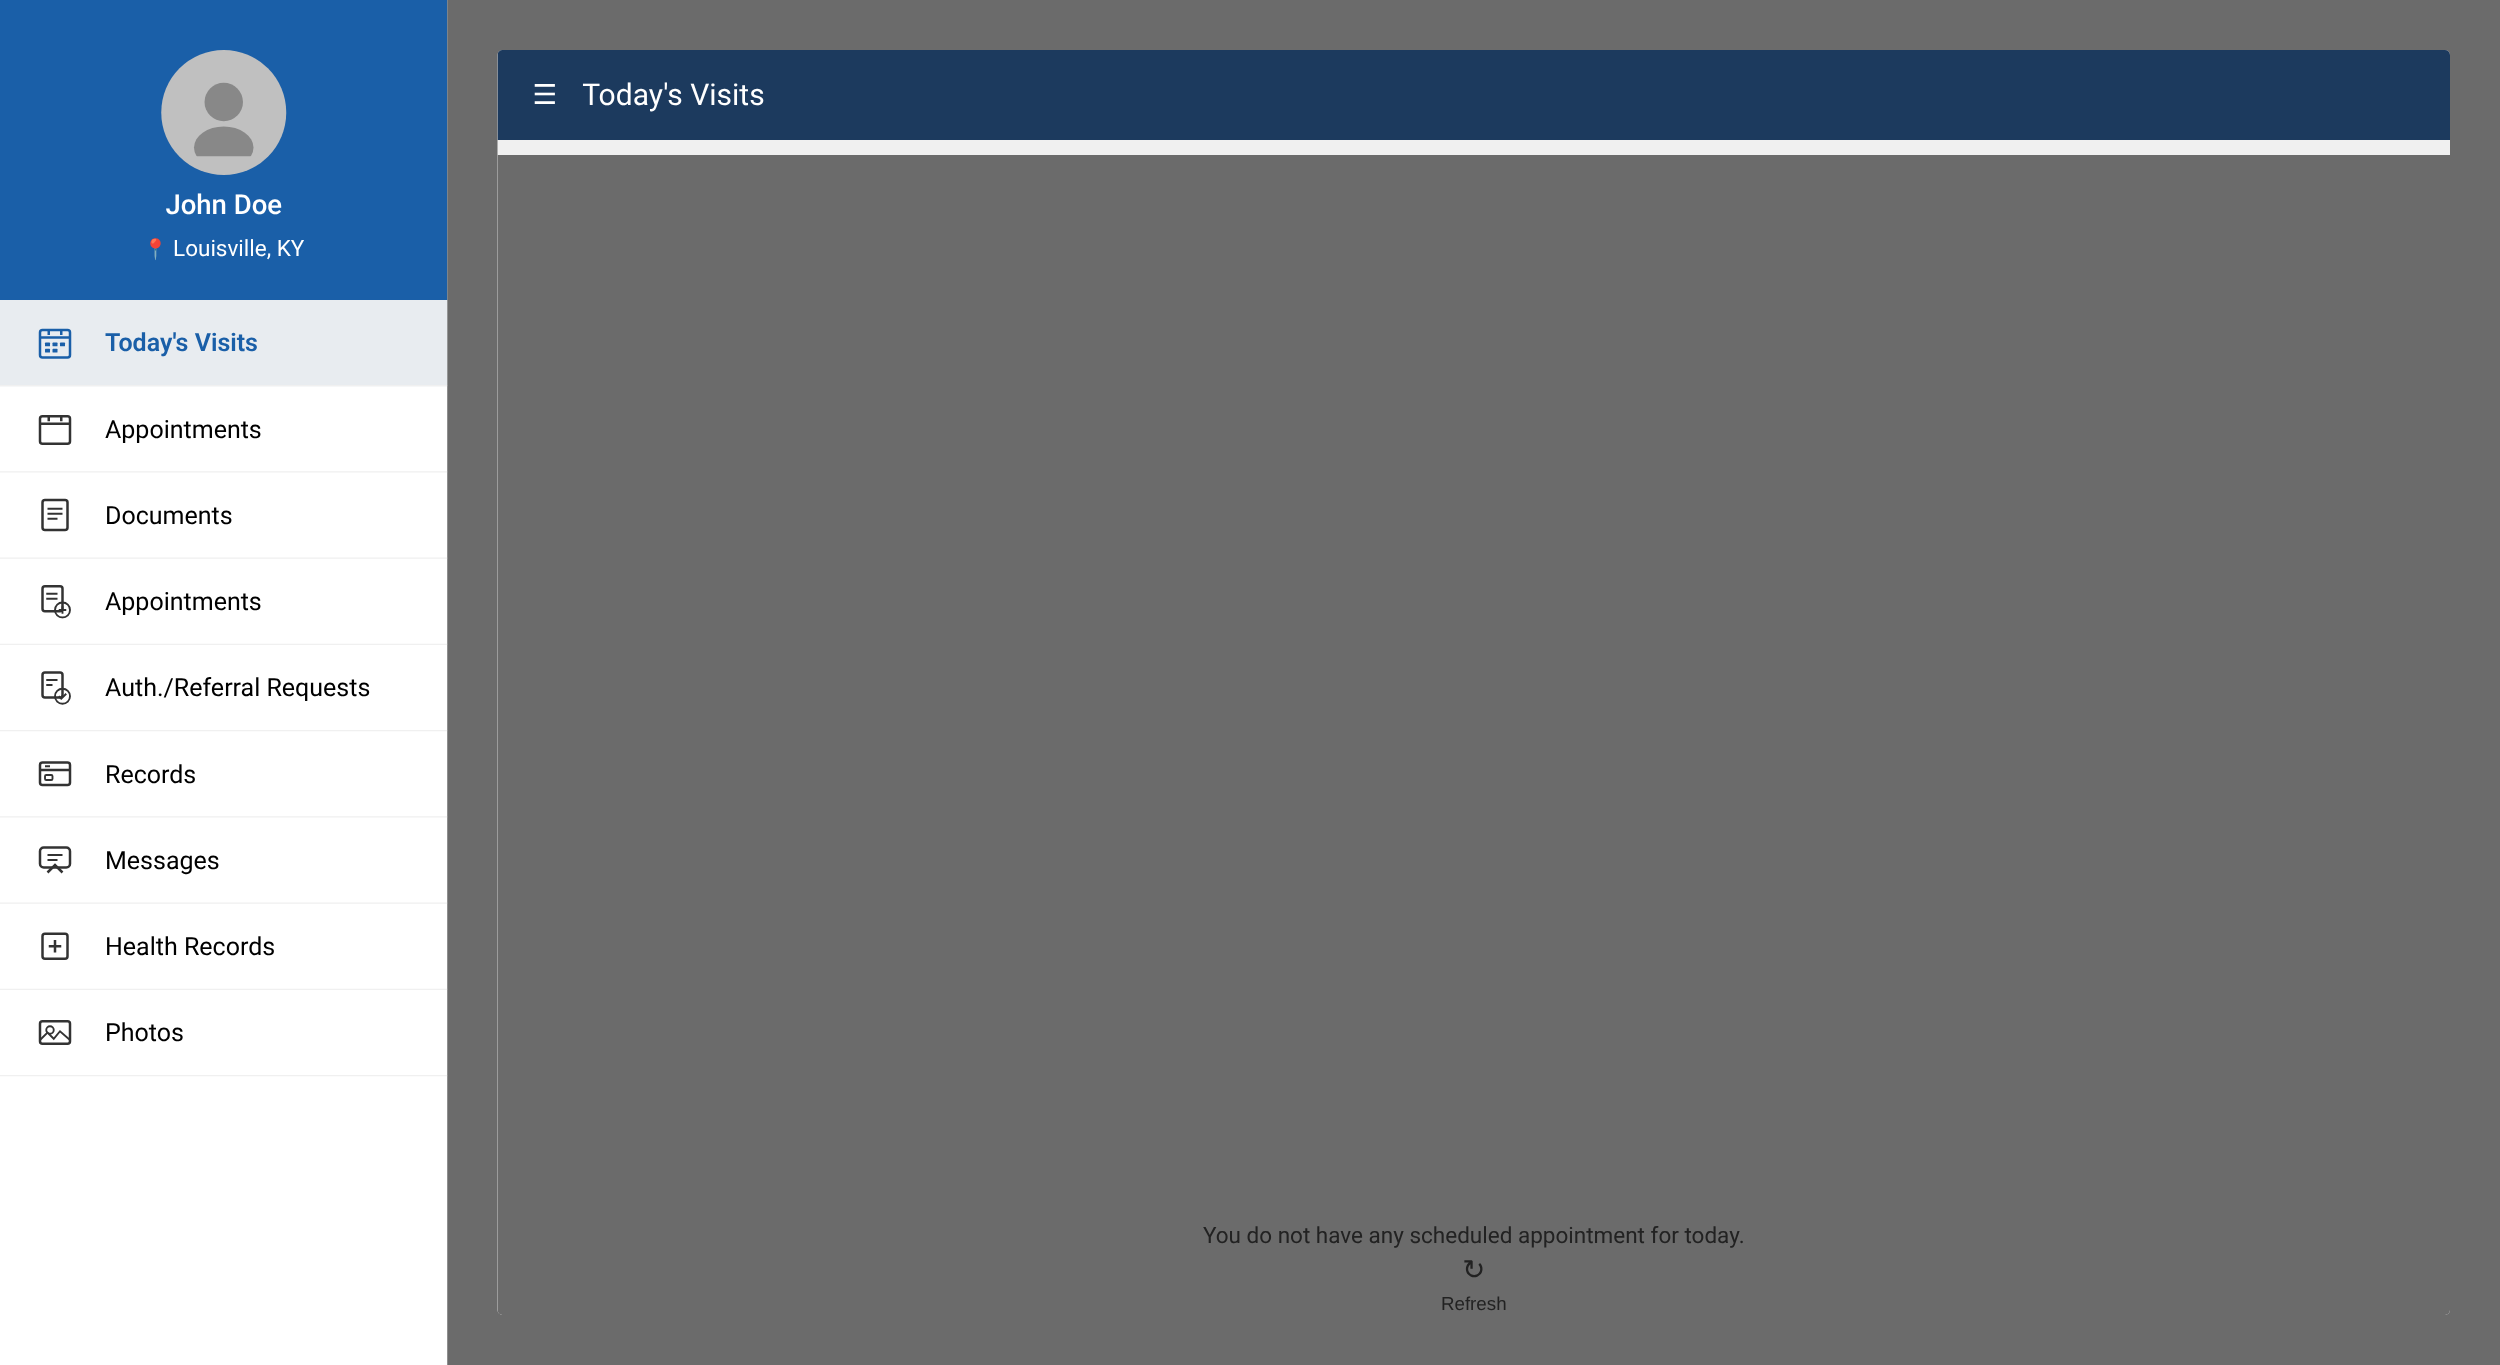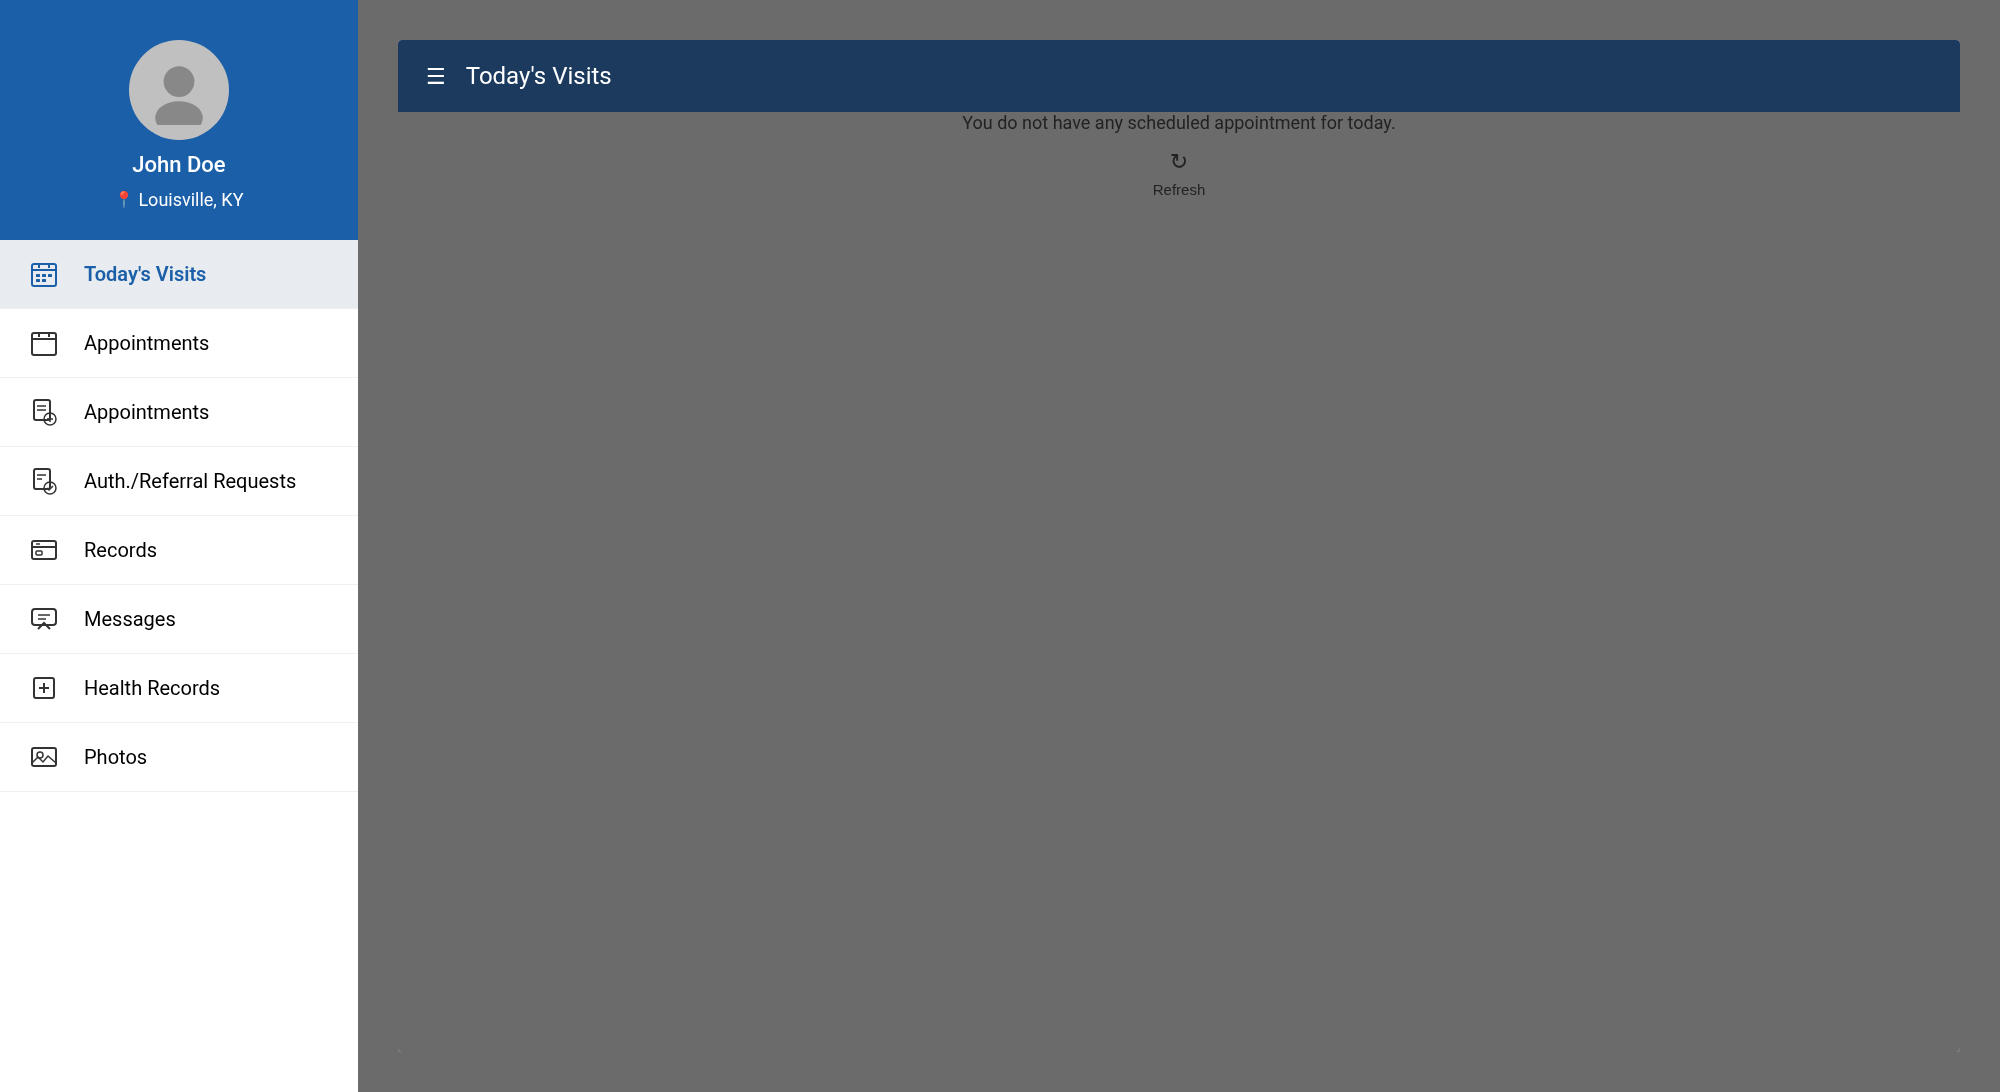--- a/index.html
+++ b/index.html
@@ -153,23 +153,24 @@
       color: #ffffff;
       font-size: 24px;
       font-weight: 400;
     }
 
     .panel-body {
       flex: 1;
       background: #6b6b6b;
       display: flex;
       align-items: center;
-      justify-content: flex-start;
-      flex-direction: column;
-      gap: 16px;
+      justify-content: flex-end;
+      flex-direction: column;
+      gap: 4px;
+      margin-top: 12px;
     }
 
     .empty-message {
       color: #222;
       font-size: 18px;
       background: transparent;
     }
 
     .refresh-btn {
       display: flex;
@@ -233,20 +234,31 @@
         <svg width="28" height="28" viewBox="0 0 28 28" fill="none" xmlns="http://www.w3.org/2000/svg">
           <rect x="2" y="4" width="24" height="22" rx="2" stroke="#333" stroke-width="2" fill="none"></rect>
           <line x1="2" y1="10" x2="26" y2="10" stroke="#333" stroke-width="2"></line>
           <line x1="9" y1="4" x2="9" y2="8" stroke="#333" stroke-width="2"></line>
           <line x1="19" y1="4" x2="19" y2="8" stroke="#333" stroke-width="2"></line>
         </svg>
       </div>
       <span class="nav-label">Appointments</span>
     </div>
 
+    <div class="nav-item">
+      <div class="nav-icon">
+        <svg width="28" height="28" viewBox="0 0 28 28" fill="none" xmlns="http://www.w3.org/2000/svg">
+          <rect x="4" y="2" width="20" height="24" rx="2" stroke="#333" stroke-width="2" fill="none"></rect>
+          <line x1="8" y1="9" x2="20" y2="9" stroke="#333" stroke-width="1.5"></line>
+          <line x1="8" y1="13" x2="20" y2="13" stroke="#333" stroke-width="1.5"></line>
+          <line x1="8" y1="17" x2="16" y2="17" stroke="#333" stroke-width="1.5"></line>
+        </svg>
+      </div>
+      <span class="nav-label">Documents</span>
+    </div>
 
     <div class="nav-item">
       <div class="nav-icon">
         <svg width="28" height="28" viewBox="0 0 28 28" fill="none" xmlns="http://www.w3.org/2000/svg">
           <rect x="4" y="2" width="16" height="20" rx="2" stroke="#333" stroke-width="2" fill="none"></rect>
           <line x1="7" y1="8" x2="16" y2="8" stroke="#333" stroke-width="1.5"></line>
           <line x1="7" y1="12" x2="16" y2="12" stroke="#333" stroke-width="1.5"></line>
           <circle cx="20" cy="21" r="6" stroke="#333" stroke-width="1.5" fill="none"></circle>
           <line x1="17" y1="21" x2="23" y2="21" stroke="#333" stroke-width="1.5"></line>
           <line x1="20" y1="18" x2="20" y2="24" stroke="#333" stroke-width="1.5"></line>

